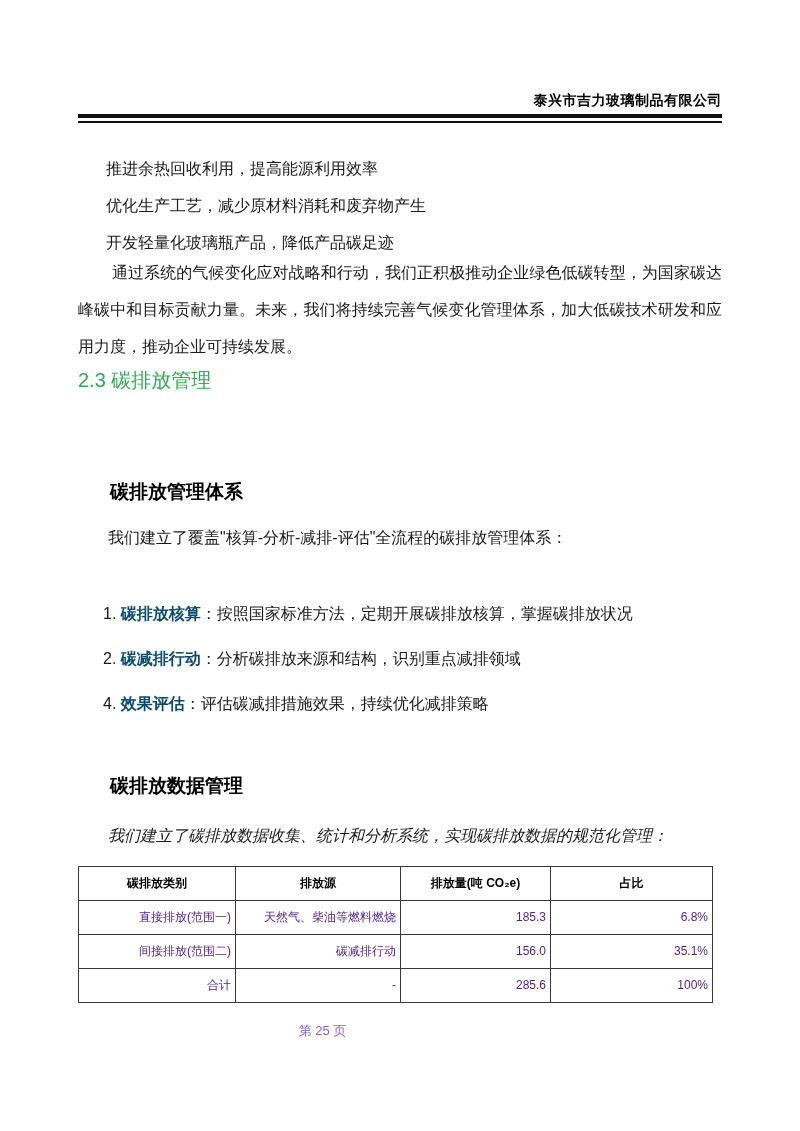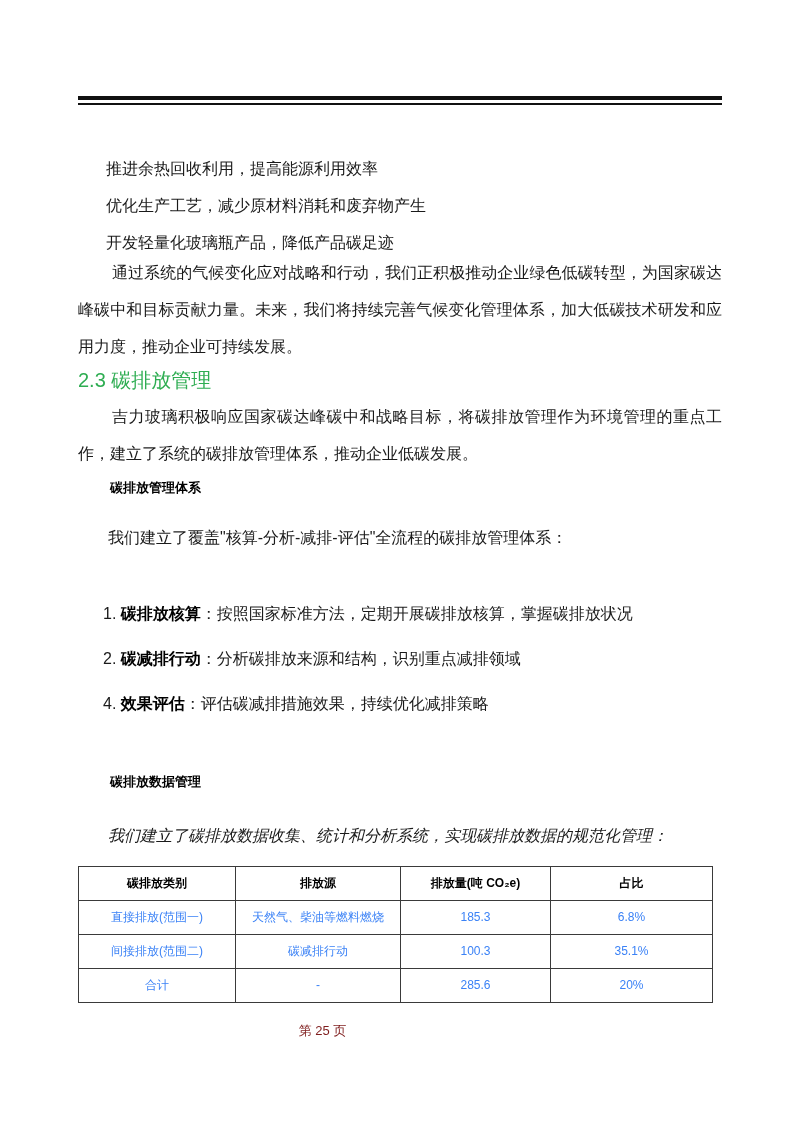--- a/index.html
+++ b/index.html
@@ -21,73 +21,73 @@
 
   
   .blk { position: absolute; left: 78px; width: 644px; }
 
   .intro-lines { top: 150px; font-size: 16px; line-height: 37px; padding-left: 28px; box-sizing: border-box; }
   .para { font-size: 16px; line-height: 37px; text-align: justify; text-indent: 34px; }
   .para-climate { top: 254px; }
   .section-heading { top: 367px; font-size: 20px; font-weight: normal; color: #2EAD52; }
   .para-section { top: 398px; }
 
-  .sub-heading { font-size: 13px; font-weight: bold; color: #000; padding-left: 32px; box-sizing: border-box; }
+  .sub-heading { font-size: 19px; font-weight: bold; color: #000; padding-left: 32px; box-sizing: border-box; }
   .sub-heading-system { top: 479px; }
   .single-line { font-size: 16px; padding-left: 30px; box-sizing: border-box; }
   .system-intro { top: 528px; }
 
   .list { top: 603px; padding-left: 25px; box-sizing: border-box; }
   .list-item { line-height: 21px; margin-bottom: 24px; font-size: 16px; }
-  .list-label { font-weight: bold; color: #000000; }
+  .list-label { font-weight: bold; color: #0c4a6e; }
 
   .sub-heading-data { top: 773px; }
   .data-intro { top: 826px; font-style: italic; }
 
   
   .table-wrap { top: 866px; }
   table.emissions { border-collapse: collapse; width: 634px; table-layout: fixed; }
   table.emissions th, table.emissions td {
     border: 1px solid #3a3a3a;
     font-size: 12px;
     text-align: center;
     vertical-align: middle;
     padding: 8px 4px;
     height: 17px;
     line-height: 15px;
     overflow: hidden;
     white-space: nowrap;
   }
   table.emissions th { font-weight: bold; color: #000; }
-  table.emissions td { color: #3b82f6; }
+  table.emissions td { color: #4c1d95; text-align: right; }
 
   
-  .footer { position: absolute; left: 0; width: 645px; top: 1022px; text-align: center; font-size: 13px; color: #7f1d1d; }
+  .footer { position: absolute; left: 0; width: 645px; top: 1022px; text-align: center; font-size: 13px; color: #8b5cf6; }
 </style>
 </head>
 <body>
 
 <div class="page">
 
   <div class="header">
+    <div class="company">泰兴市吉力玻璃制品有限公司</div>
     <div class="rule-thick"></div>
     <div class="rule-thin"></div>
   </div>
 
   <div class="blk intro-lines">
     <div>推进余热回收利用，提高能源利用效率</div>
     <div>优化生产工艺，减少原材料消耗和废弃物产生</div>
     <div>开发轻量化玻璃瓶产品，降低产品碳足迹</div>
   </div>
 
   <div class="blk para para-climate">通过系统的气候变化应对战略和行动，我们正积极推动企业绿色低碳转型，为国家碳达峰碳中和目标贡献力量。未来，我们将持续完善气候变化管理体系，加大低碳技术研发和应用力度，推动企业可持续发展。</div>
 
   <div class="blk section-heading">2.3 碳排放管理</div>
 
-  <div class="blk para para-section">吉力玻璃积极响应国家碳达峰碳中和战略目标，将碳排放管理作为环境管理的重点工作，建立了系统的碳排放管理体系，推动企业低碳发展。</div>
 
   <div class="blk sub-heading sub-heading-system">碳排放管理体系</div>
 
   <div class="blk single-line system-intro">我们建立了覆盖"核算-分析-减排-评估"全流程的碳排放管理体系：</div>
 
   <div class="blk list">
     <div class="list-item">
       <span>1.</span>
       <span class="list-label">碳排放核算</span><span>：</span><span>按照国家标准方法，定期开展碳排放核算，掌握碳排放状况</span>
     </div>
@@ -124,28 +124,28 @@
       <tbody>
         <tr>
           <td>直接排放(范围一)</td>
           <td>天然气、柴油等燃料燃烧</td>
           <td>185.3</td>
           <td>6.8%</td>
         </tr>
         <tr>
           <td>间接排放(范围二)</td>
           <td>碳减排行动</td>
-          <td>100.3</td>
+          <td>156.0</td>
           <td>35.1%</td>
         </tr>
         <tr>
           <td>合计</td>
           <td>-</td>
           <td>285.6</td>
-          <td>20%</td>
+          <td>100%</td>
         </tr>
       </tbody>
     </table>
   </div>
 
   <div class="footer">第 25 页</div>
 
 </div>
 
 </body></html>

